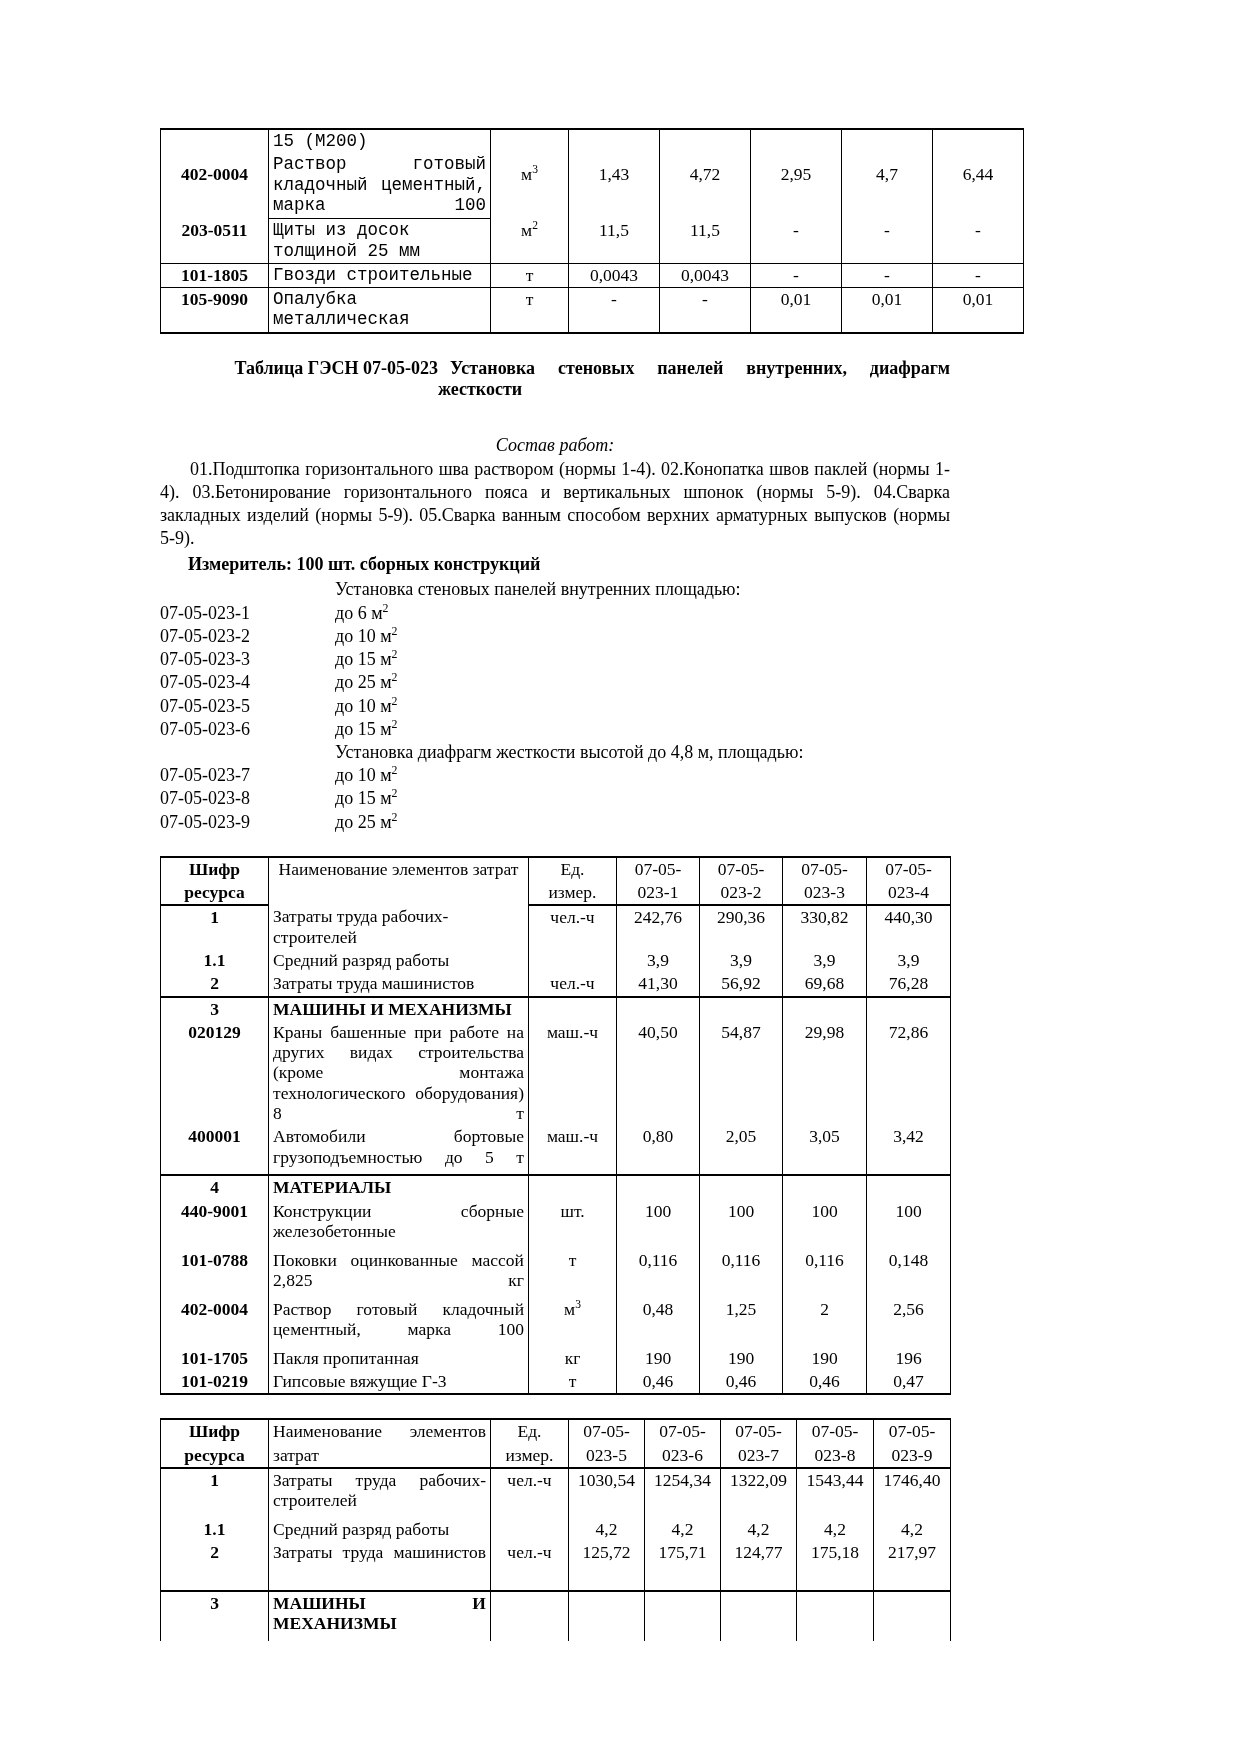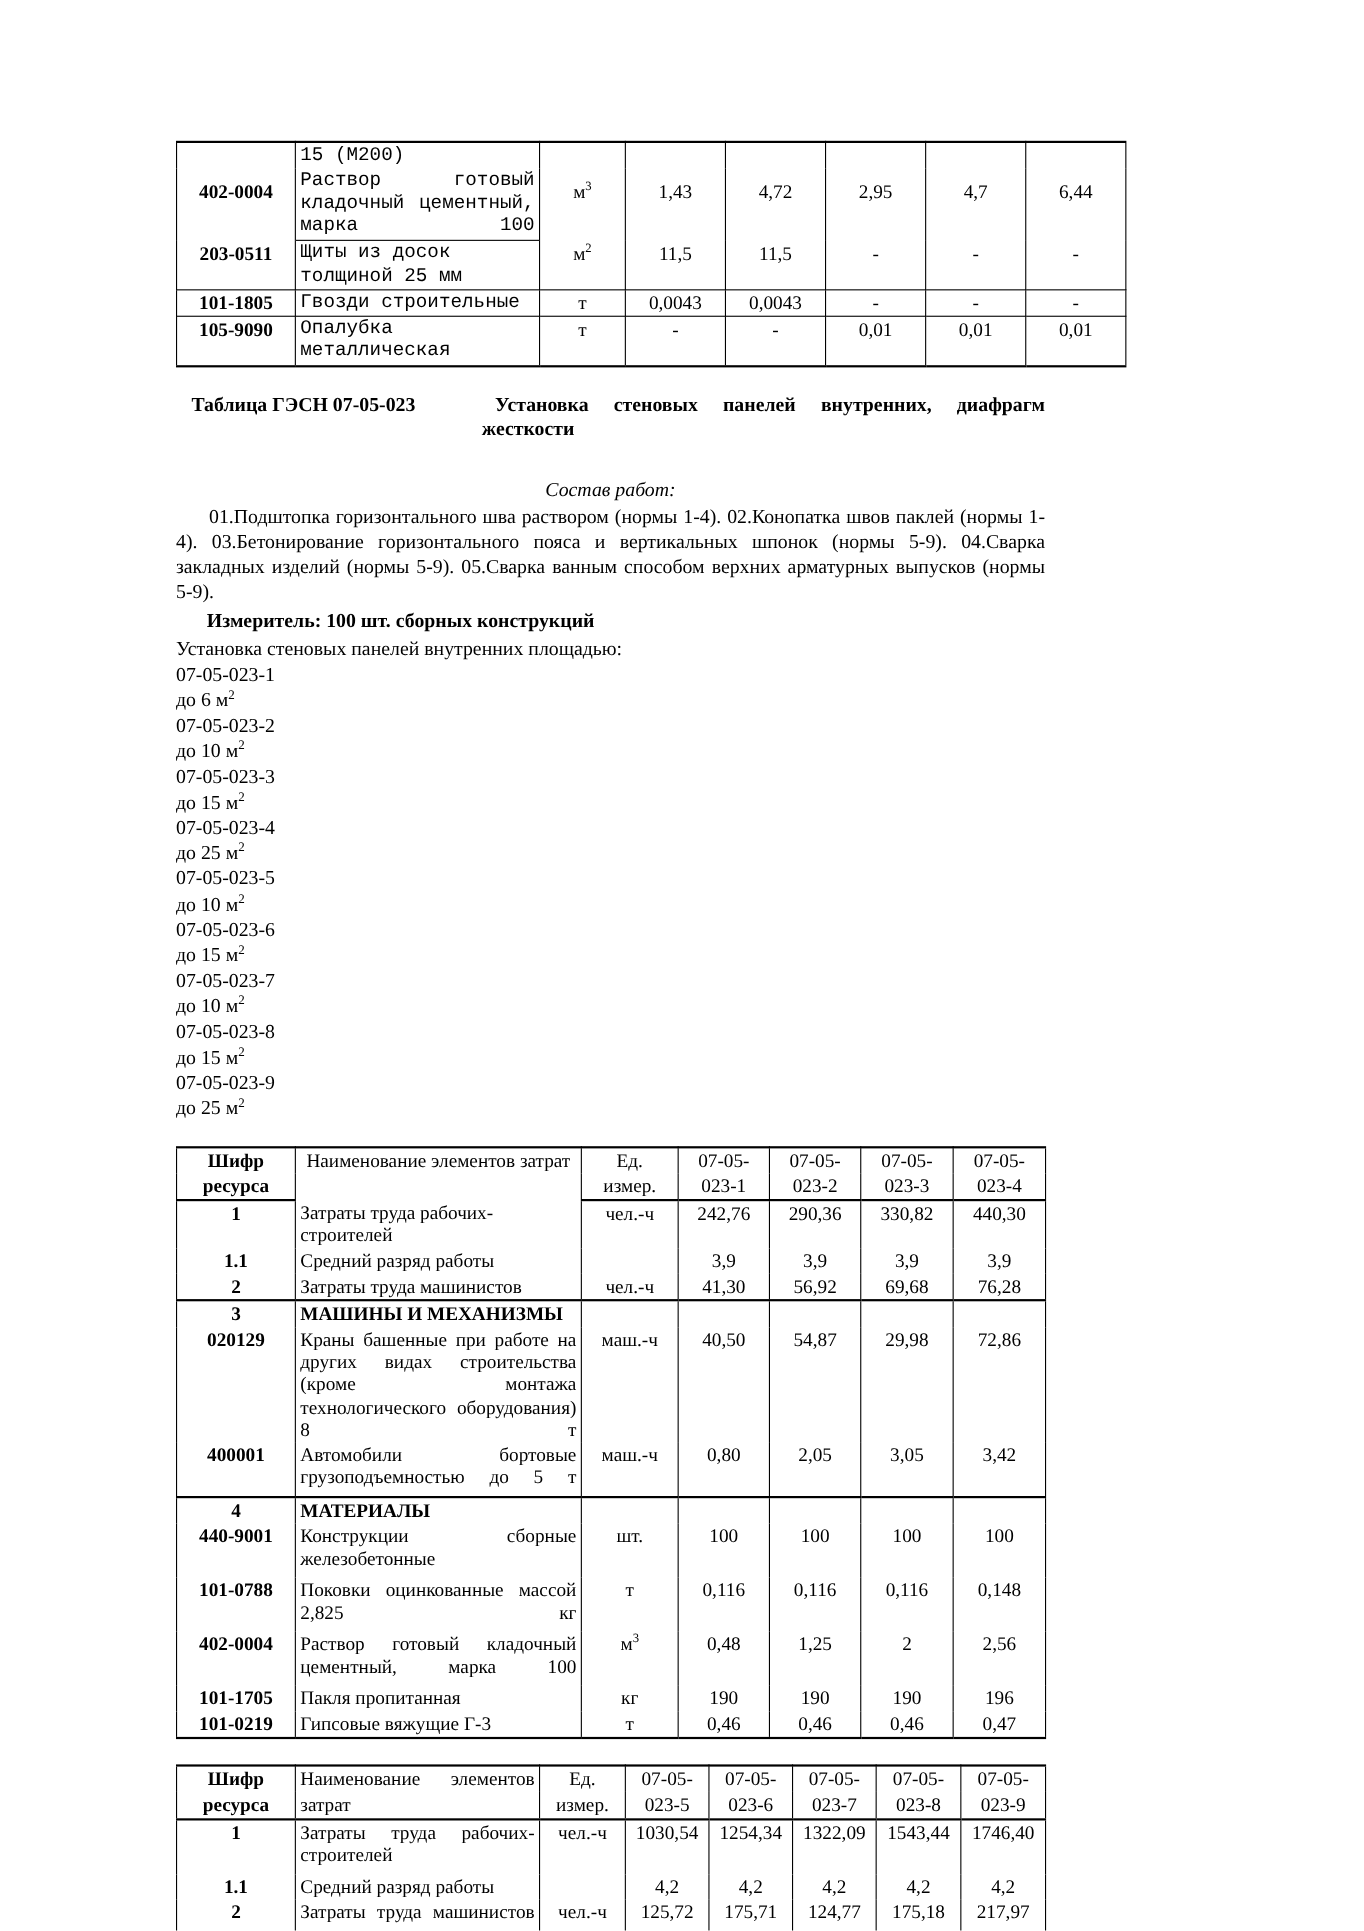--- a/index.html
+++ b/index.html
@@ -52,21 +52,21 @@
   sup{ font-size:0.66em; vertical-align:super; line-height:0; }
 
   
   .title-block{
     margin-top:24px;
     display:flex;
     font-size:18px;
     font-weight:bold;
     line-height:1.2;
   }
-  .title-left{ width:278px; padding-left:14px; box-sizing:border-box; }
+  .title-left{ width:278px; padding-left:14px; box-sizing:border-box;text-align:right; }
   .title-right{ flex:1; text-align:justify; text-align-last:left; }
   .title-right .l1{ text-align:justify; text-align-last:justify;margin-left:12px; }
 
   
   .sostav-head{
     margin-top:34px;
     text-align:center;
     font-style:italic;
     font-size:18px;
   }
@@ -79,21 +79,21 @@
   }
   .izmeritel{
     margin-top:5px;
     font-size:18px;
     font-weight:bold;
     padding-left:28px;
   }
 
   
   .codelist{ margin-top:3px; font-size:18px; line-height:1.29; }
-  .codelist .row{ display:flex;flex-direction:column; }
+  .codelist .row{ display:flex; }
   .codelist .code{ width:175px; }
   .codelist .desc{ flex:1; }
 
   .gap-before-table{ height:22px; }
   .gap-between-tables{ height:23px; }
 </style>
 </head>
 <body>
 
 <div class="page">
@@ -200,20 +200,21 @@
       <div class="row">
         <div class="code">07-05-023-5</div>
         <div class="desc"><span>до 10 м</span><sup>2</sup></div>
       </div>
       <div class="row">
         <div class="code">07-05-023-6</div>
         <div class="desc"><span>до 15 м</span><sup>2</sup></div>
       </div>
       <div class="row">
         <div class="code"></div>
+        <div class="desc"><span>Установка диафрагм жесткости высотой до 4,8 м, площадью:</span></div>
       </div>
       <div class="row">
         <div class="code">07-05-023-7</div>
         <div class="desc"><span>до 10 м</span><sup>2</sup></div>
       </div>
       <div class="row">
         <div class="code">07-05-023-8</div>
         <div class="desc"><span>до 15 м</span><sup>2</sup></div>
       </div>
       <div class="row">

